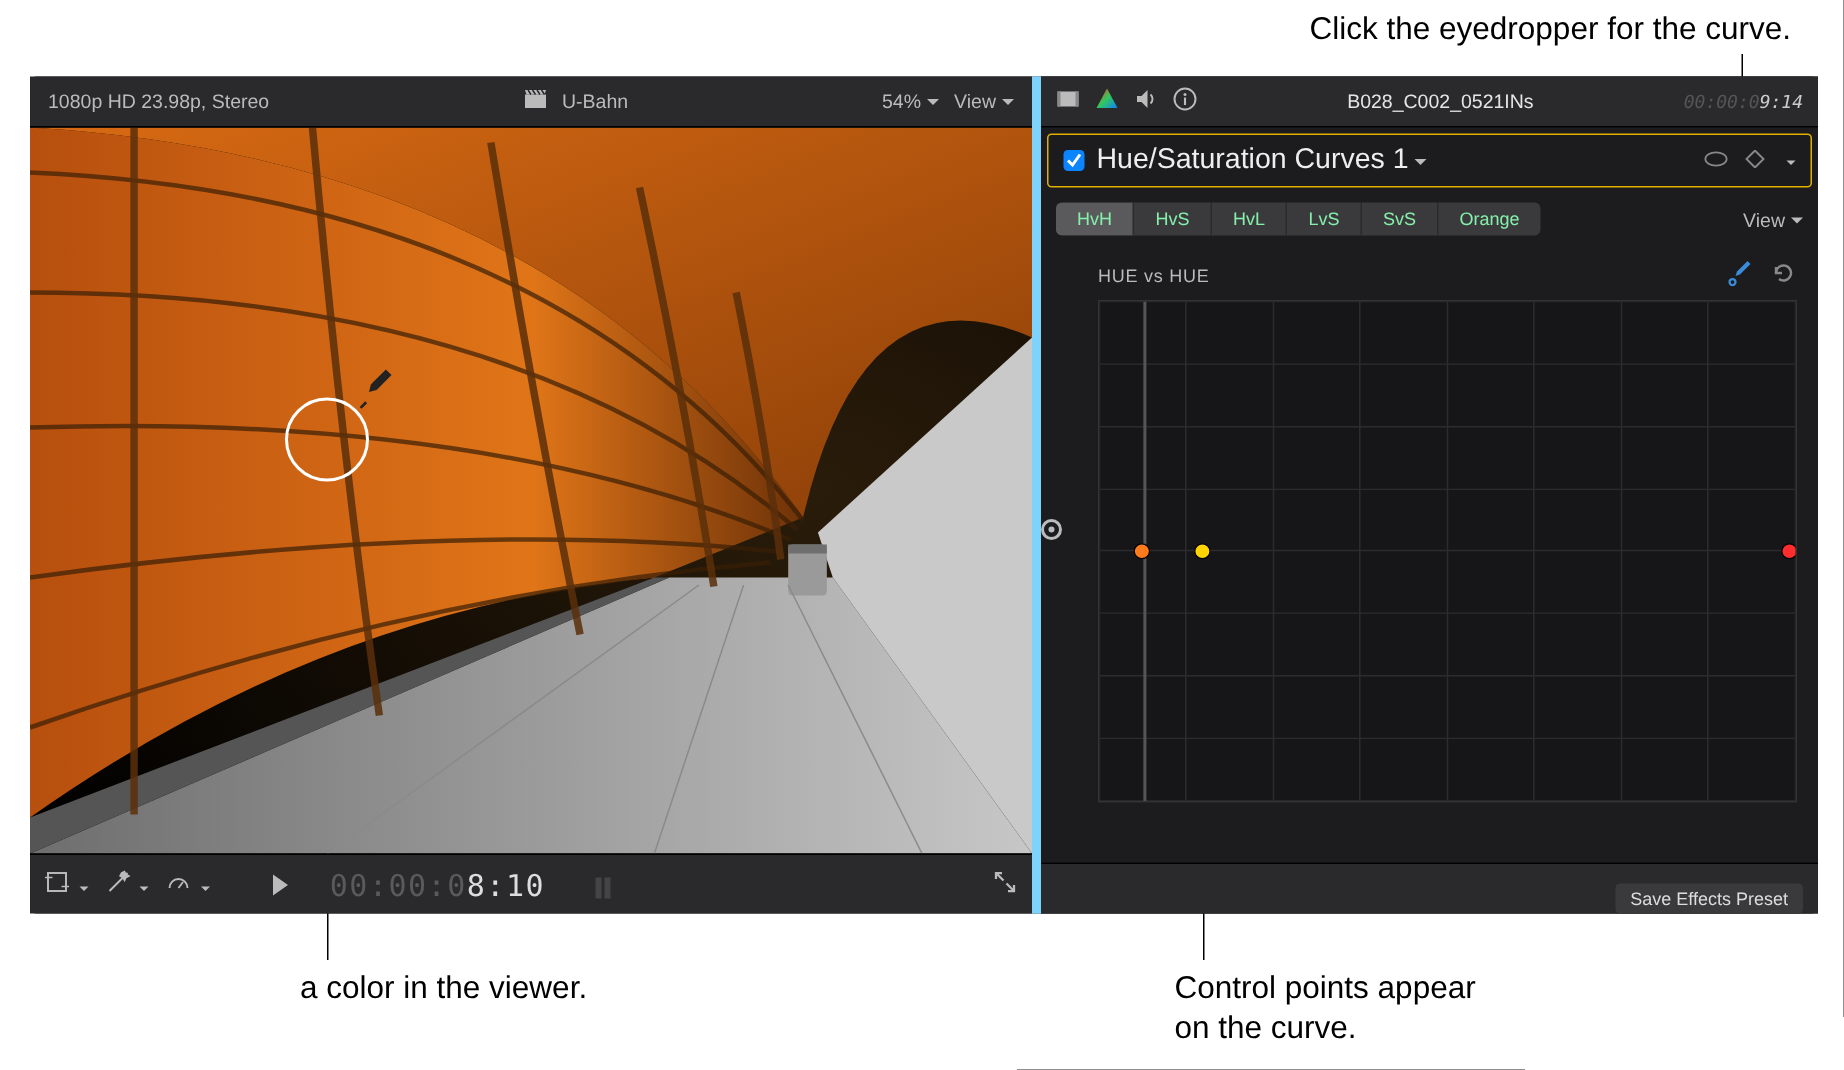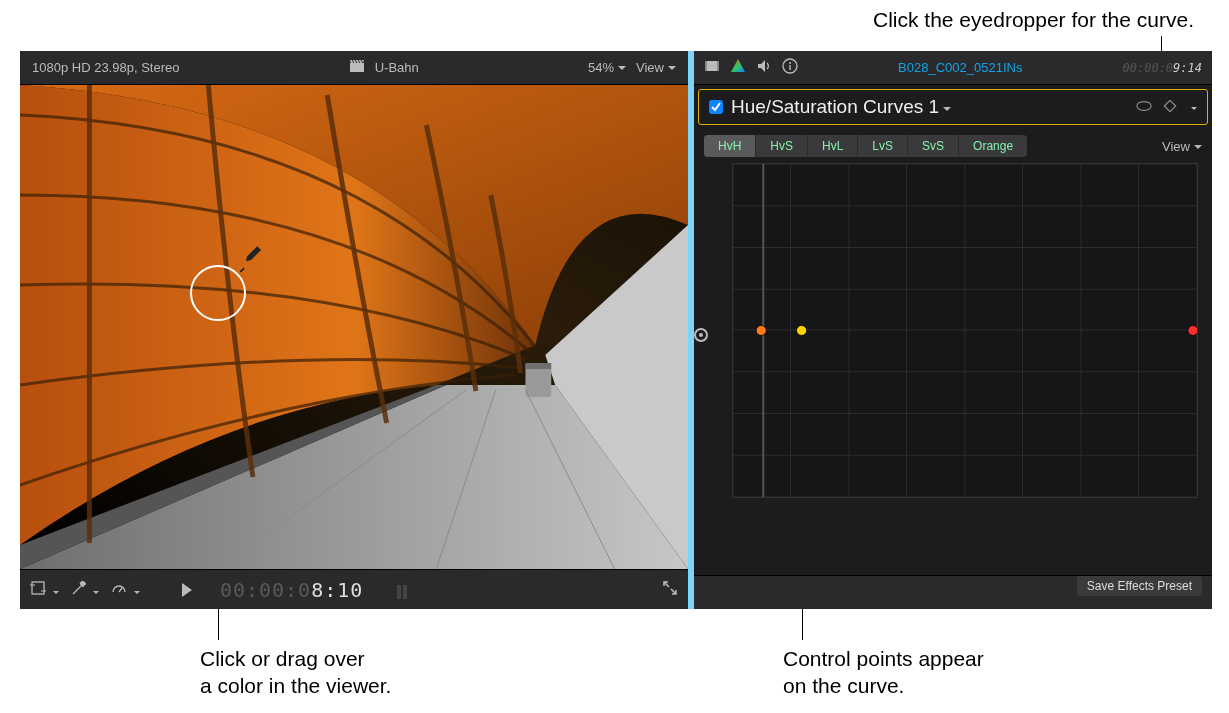--- a/index.html
+++ b/index.html
@@ -106,21 +106,21 @@
   .insp-header {
     height: 34px;
     background: #2a2a2c;
     display: flex;
     align-items: center;
     padding: 0 10px;
     gap: 10px;
     border-bottom: 1px solid #000;
   }
   .insp-ico svg { width: 16px; height: 16px; }
-  .clip-name { color: #0ea5e9; font-size: 13px; margin-left: auto; margin-right: auto;}
+  .clip-name { color: #e5e5e5; font-size: 13px; margin-left: auto; margin-right: auto;}
   .tc-right { font-family: ui-monospace, Menlo, monospace; font-size: 12px; font-style: italic; }
   .tc-dim { color: #555; }
   .tc-br { color: #ccc; }
   .effect-bar {
     display: flex;
     align-items: center;
     padding: 6px 10px;
     gap: 8px;
     border: 1px solid #e0b000;
     margin: 4px;
@@ -208,41 +208,40 @@
     width: 12px; height: 12px;
     background: #888;
     border-radius: 2px;
   }
   .mix-val { min-width: 40px; text-align: right; color:#ccc;}
   .insp-footer {
     margin-top: auto;
     height: 34px;
     background: #2a2a2c;
     display: flex;
-    align-items: flex-start;
+    align-items: flex-end;
     justify-content: flex-end;
     padding: 0 10px;
     border-top: 1px solid #000;
   }
   .preset-btn {
     background: #3a3a3c;
     color: #ddd;
     font-size: 12px;
     padding: 3px 10px;
     border-radius: 3px;
   }
 </style>
 </head>
 <body>
 
 <div class="callout" style="right:35px; top:6px;">Click the eyedropper for the curve.</div>
 <div class="callout-line" style="left:1161px; top:36px; height:215px;"></div>
 
 <div class="callout" style="left:200px; top:645px; width:260px;">
-  <div>Click or drag over</div>
   <div>a color in the viewer.</div>
 </div>
 <div class="callout-line" style="left:218px; top:314px; height:326px;"></div>
 
 <div class="callout" style="left:783px; top:645px; width:280px;">
   <div>Control points appear</div>
   <div>on the curve.</div>
 </div>
 <div class="callout-line" style="left:802px; top:433px; height:207px;"></div>
 
@@ -442,20 +441,37 @@
         <div class="seg-btn">HvL</div>
         <div class="seg-btn">LvS</div>
         <div class="seg-btn">SvS</div>
         <div class="seg-btn">Orange</div>
       </div>
       <span class="spacer"></span>
       <span class="view-lab dd">View</span>
     </div>
 
     <div class="curve-area">
+      <div class="curve-title-row">
+        <span class="curve-title">HUE vs HUE</span>
+        <span class="curve-tools">
+          <span>
+            <svg viewBox="0 0 18 18">
+                <path d="M15 3l-2-2-6 6-1 1-1 3 3-1 1-1 6-6z" fill="#3a8bd8"></path>
+                <circle cx="3" cy="15" r="2" fill="none" stroke="#3a8bd8" stroke-width="1.5"></circle>
+              </svg>
+          </span>
+          <span>
+            <svg viewBox="0 0 18 18" fill="none" stroke="#888" stroke-width="1.6">
+                <path d="M4 9a5 5 0 1 1 2 4"></path>
+                <path d="M4 5v4h4"></path>
+              </svg>
+          </span>
+        </span>
+      </div>
 
       <div class="left-handle"></div>
 
       <div class="graph">
         <svg width="100%" height="100%" viewBox="0 0 460 335" preserveAspectRatio="none">
 
           <g class="graph-grid">
             <line x1="0" y1="0" x2="460" y2="0"></line>
             <line x1="0" y1="42" x2="460" y2="42"></line>
             <line x1="0" y1="84" x2="460" y2="84"></line>

